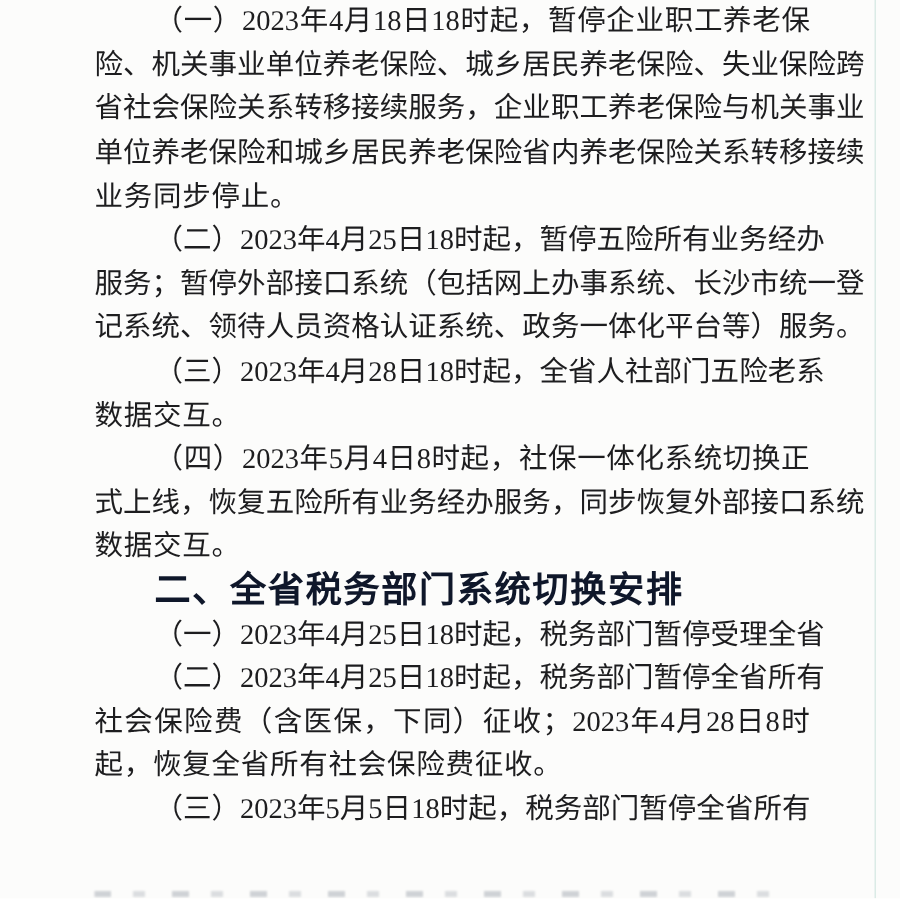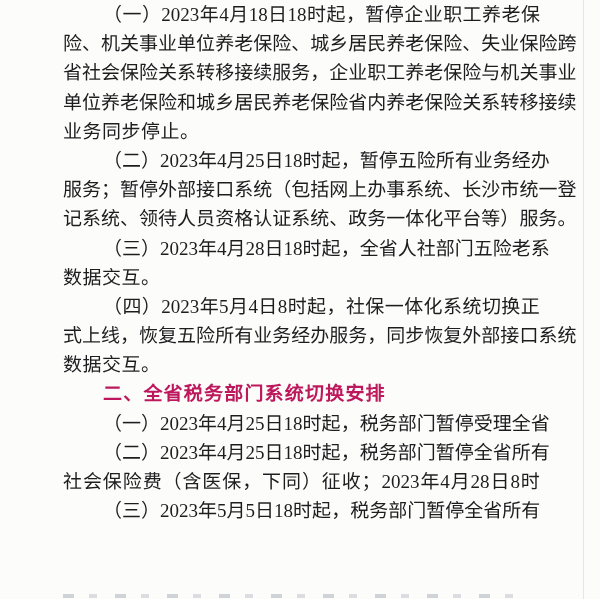--- a/index.html
+++ b/index.html
@@ -45,23 +45,23 @@
   }
   .text-line.fill span {
     display: inline-block;
   }
   .text-line.indent {
     padding-left: 40px;
   }
   .text-line.bold {
     font-family: "Liberation Sans", "DejaVu Sans", sans-serif;
     font-weight: 700;
-    font-size: 19px;
+    font-size: 24px;
     letter-spacing: 1.2px;
-    color: #be185d;
+    color: #0f172a;
   }
   
   .cut-line {
     position: absolute;
     left: 63px;
     top: 594px;
     width: 460px;
     height: 4px;
     background: repeating-linear-gradient(
       90deg,
@@ -424,20 +424,21 @@
         <span>；</span>
         <span>2023</span>
         <span>年</span>
         <span>4</span>
         <span>月</span>
         <span>28</span>
         <span>日</span>
         <span>8</span>
         <span>时</span>
       </div>
+      <div class="text-line">起，恢复全省所有社会保险费征收。</div>
       <div class="text-line fill indent">
         <span>（</span>
         <span>三</span>
         <span>）</span>
         <span>2023</span>
         <span>年</span>
         <span>5</span>
         <span>月</span>
         <span>5</span>
         <span>日</span>

